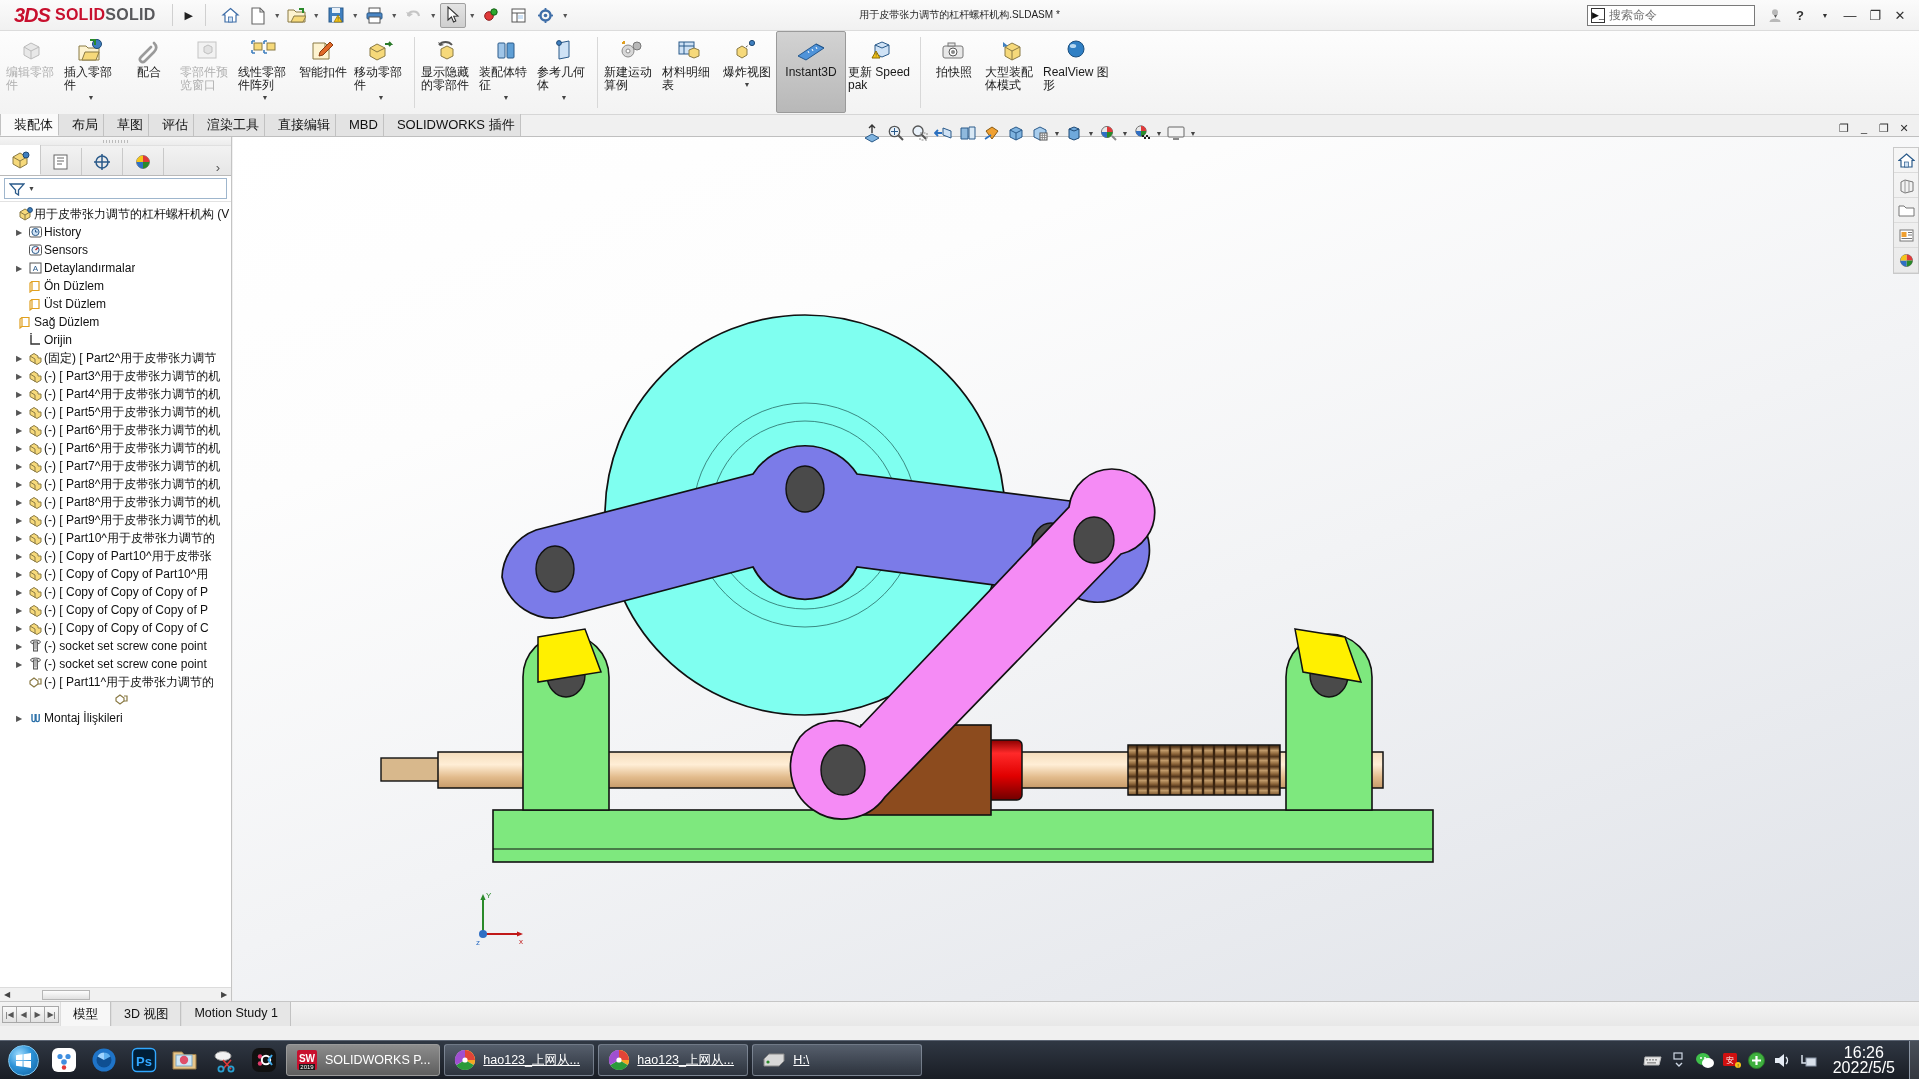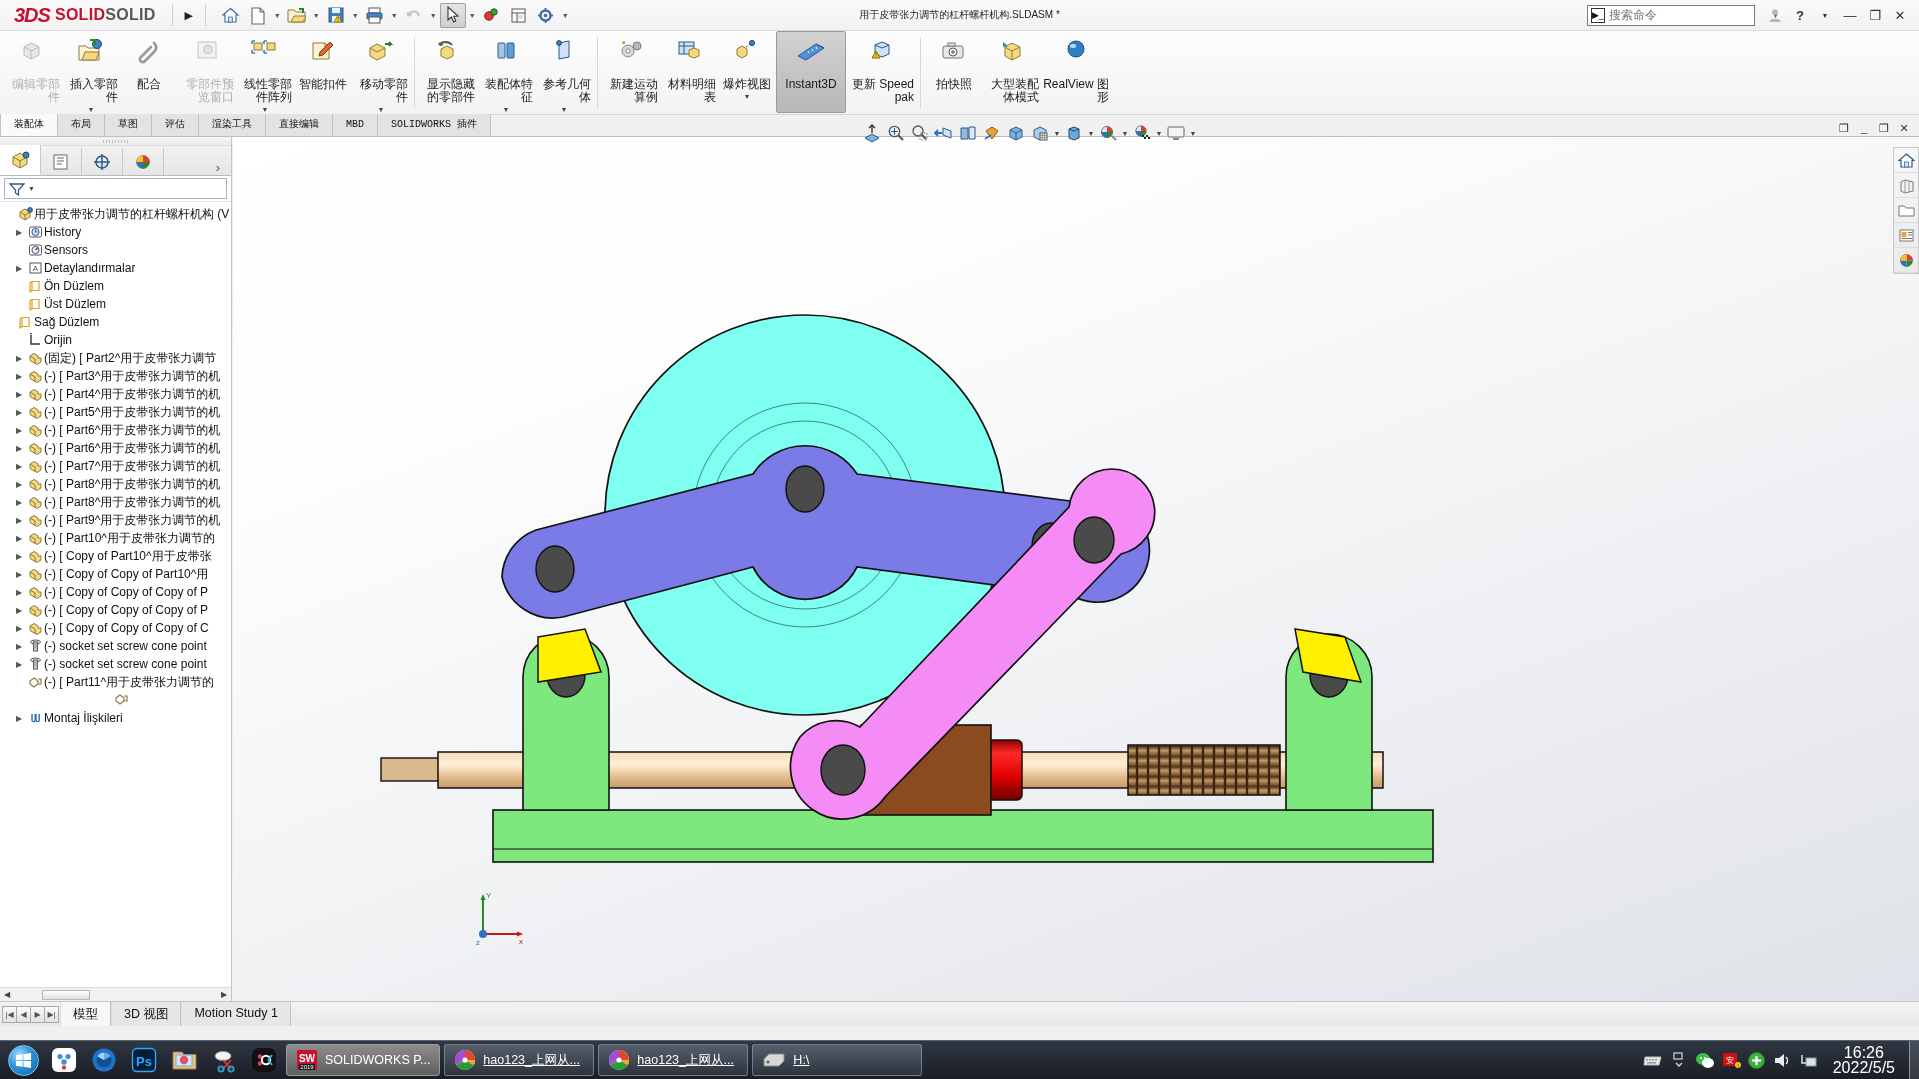--- a/index.html
+++ b/index.html
@@ -77,37 +77,37 @@
   .cmd {
     width: 58px; min-height: 82px; padding-top: 4px;
     display: flex; flex-direction: column; align-items: center;
     cursor: pointer; border: 1px solid transparent; border-radius: 2px;
     position: relative;
   }
   .cmd.active { border: 1px solid #9a9a9a; background: linear-gradient(#d2d2d2,#b8b8b8); }
   .cmd.wide { width: 70px; }
   .cmd .ic { height: 30px; display:flex; align-items:center; justify-content:center; }
   .cmd .lbl {
-    font-size: 12px; color: #1a1a1a; text-align: right; line-height: 13px;
-    margin-top: 12px; word-break: break-all; padding: 0 1px;
+    font-size: 12px; color: #1a1a1a; text-align: left; line-height: 13px;
+    margin-top: 0; word-break: break-all; padding: 0 1px;
   }
   .cmd.disabled .lbl { color: #b0b0b0; }
   .cmd .dd { font-size: 7px; color: #444; margin-top: 2px; }
   .rib-sep { width: 1px; align-self: stretch; margin: 6px 4px; background: #d8d8d8; }
 
   
   .cmdtabs {
     position: absolute; top: 115px; left: 0; width: 1919px; height: 22px;
     background: #f0f0f0; display: flex; align-items: flex-end;
     border-bottom: 1px solid #bfbfbf;
   }
   .ctab {
-    font-size: 10px; padding: 3px 13px 3px 13px; height: 22px;
+    font-size: 13px; padding: 3px 5px 3px 13px; height: 22px;
     border-right: 1px solid #c2c2c2; background: #e3e3e3; color: #111;
-    cursor: pointer; line-height: 16px; font-family: Liberation Mono, monospace;
+    cursor: pointer; line-height: 16px;
   }
   .ctab.sel { background: #fafafa; border-bottom: 1px solid #fafafa; font-weight: normal; }
   .ctab:first-child { border-left: 1px solid #c2c2c2; }
 
   
   .viewbar {
     position: absolute; top: 120px; left: 860px; height: 26px;
     display: flex; align-items: center; gap: 0px; z-index: 5;
   }
   .vb { width: 24px; height: 24px; display:flex; align-items:center; justify-content:center;

